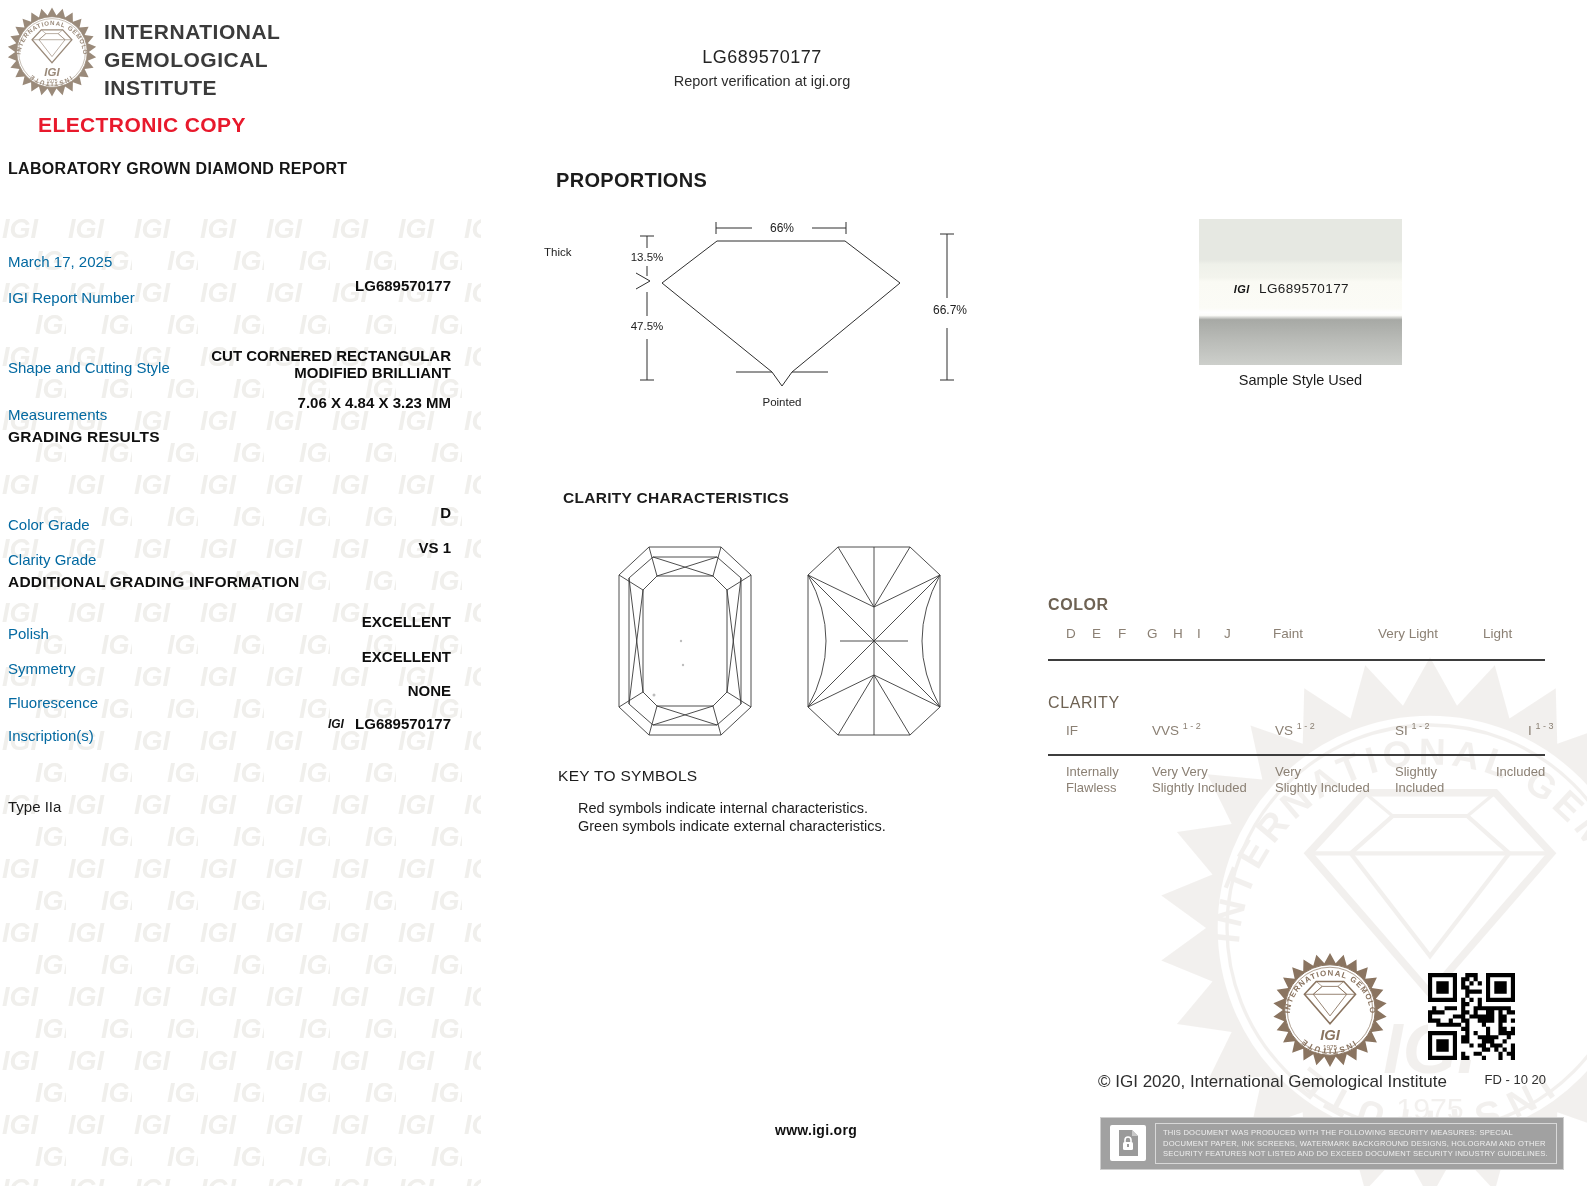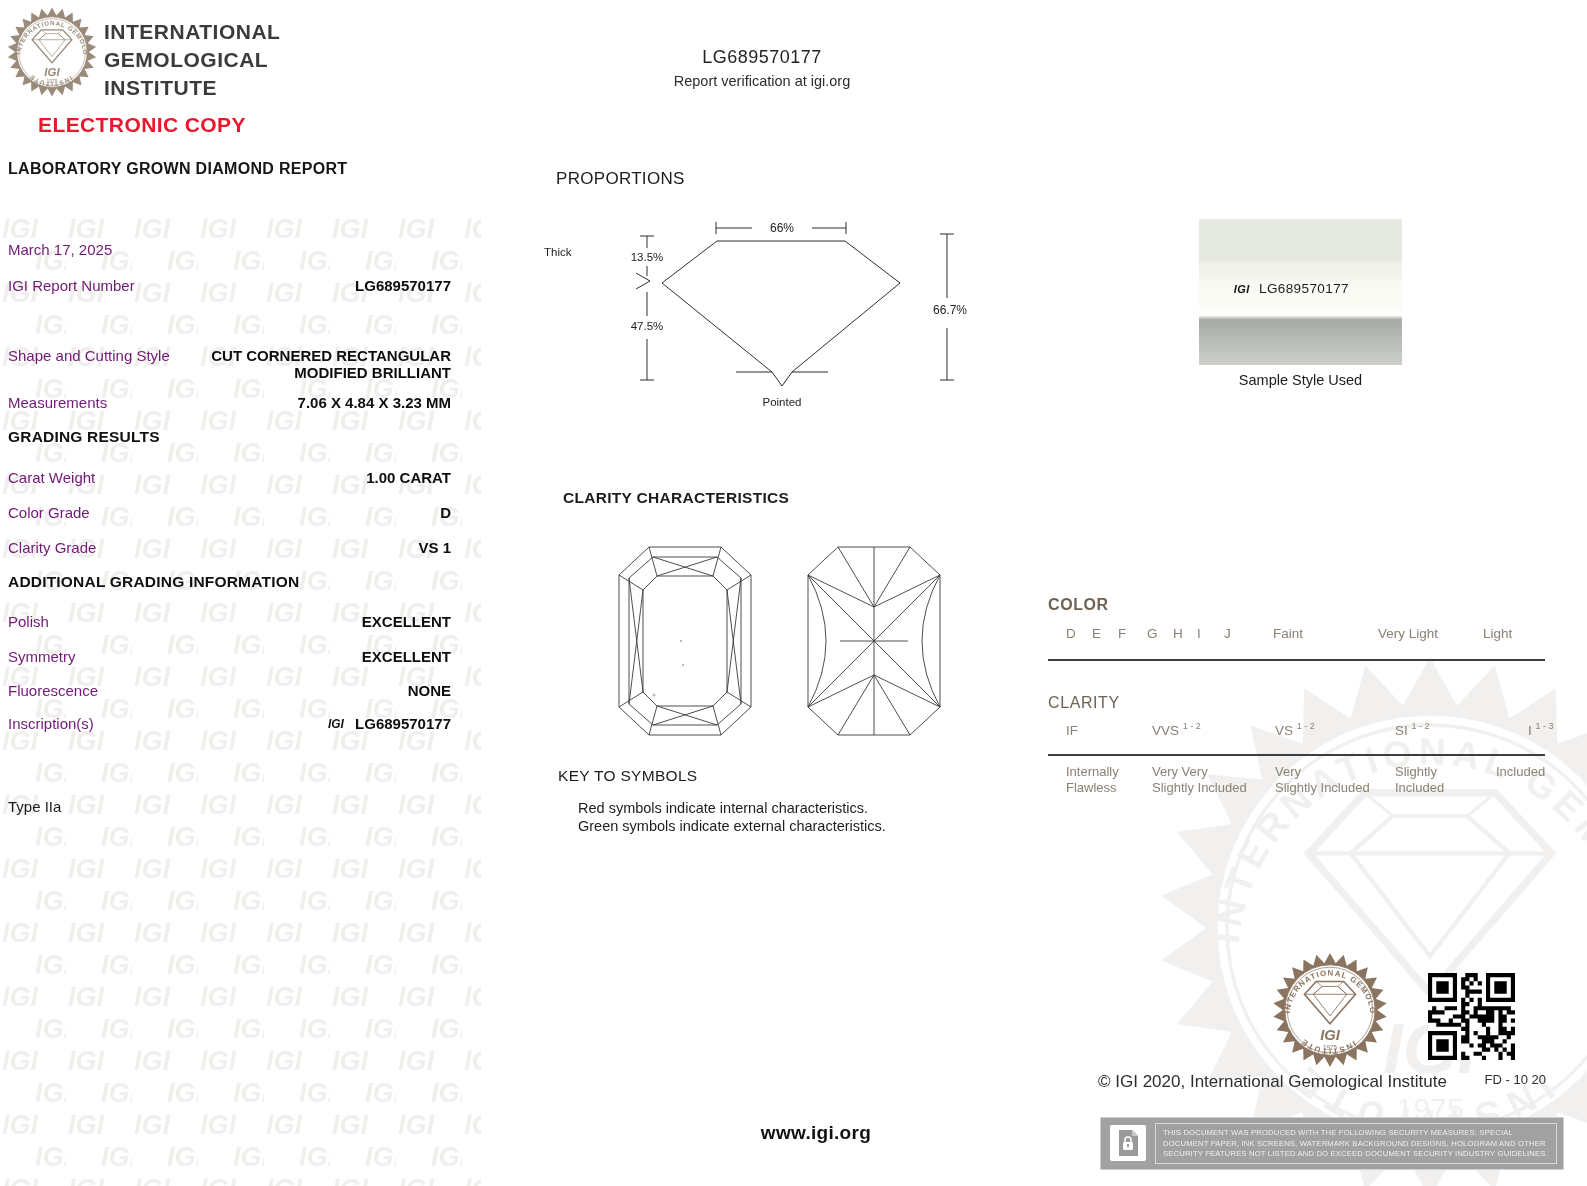--- a/index.html
+++ b/index.html
@@ -8,46 +8,46 @@
   .abs{position:absolute;}
   
   .org-title{position:absolute;left:104px;top:18px;font-size:21px;font-weight:bold;
              letter-spacing:.5px;line-height:28px;color:#3b3b3b;}
   .electronic{position:absolute;left:38px;top:113px;font-size:21px;font-weight:bold;letter-spacing:.4px;}
   .report-title{position:absolute;left:8px;top:160px;font-size:16px;font-weight:bold;letter-spacing:.3px;color:#161616;}
   .rn{position:absolute;left:562px;top:47px;width:400px;text-align:center;font-size:18px;color:#242424;letter-spacing:.5px;}
   .rv{position:absolute;left:562px;top:73px;width:400px;text-align:center;font-size:14.5px;color:#2c2c2c;}
   
   .lrow{position:absolute;left:8px;width:443px;display:flex;justify-content:space-between;font-size:15px;}
-  .lrow .lbl{color:#701a75;}
+  .lrow .lbl{color:#0369a1;margin-top:12px;}
   .lrow .val{font-weight:bold;color:#0e0e0e;text-align:right;max-width:262px;}
   .sechdr{position:absolute;left:8px;font-size:15.5px;font-weight:bold;color:#101010;letter-spacing:.2px;}
   .comments{position:absolute;left:8px;top:743px;width:446px;font-size:15px;line-height:18.5px;color:#1b1b1b;}
   .typeline{position:absolute;left:8px;top:798px;font-size:15px;color:#1b1b1b;}
   .ins-mark{display:inline-block;vertical-align:-1px;margin-right:4px;}
   
-  .h-prop{position:absolute;left:556px;top:169px;font-size:17px;font-weight:normal;letter-spacing:.3px;}
+  .h-prop{position:absolute;left:556px;top:169px;font-size:20px;font-weight:bold;letter-spacing:.3px;}
   .h-cc{position:absolute;left:563px;top:489px;font-size:15.5px;font-weight:bold;letter-spacing:.3px;}
   .h-keys{position:absolute;left:558px;top:767px;font-size:15.5px;font-weight:normal;letter-spacing:.3px;}
   .keyline{position:absolute;left:578px;font-size:14.5px;color:#1d1d1d;}
   
   .sample{position:absolute;left:1199px;top:219px;width:203px;height:146px;
       background:linear-gradient(180deg,#e6e8e2 0%,#e6e8e2 28%,#eff1ea 31%,#f3f4ed 40%,#fafaf4 43%,#fbfbf6 61%,#ffffff 64%,#fdfdfa 66%,#a7a9a5 69%,#b8bab6 82%,#cdcfcb 100%);}
   .sample-ins{position:absolute;left:34px;top:62px;font-size:13.5px;letter-spacing:.4px;color:#1d1d1d;display:flex;align-items:center;}
   .sample-cap{position:absolute;left:1199px;top:372px;width:203px;text-align:center;font-size:14.5px;color:#1b1b1b;}
   
   .h-color{position:absolute;left:1048px;top:596px;font-size:16px;font-weight:bold;letter-spacing:.6px;}
   .h-clar{position:absolute;left:1048px;top:694px;font-size:16px;font-weight:normal;letter-spacing:.6px;}
   .cg-letter{position:absolute;top:626px;font-size:13.5px;color:#8b8074;}
   .scale-line{position:absolute;height:2px;background:#3d3d3d;left:1048px;width:497px;}
   .clar-grade{position:absolute;top:721px;font-size:13.5px;color:#8b8074;}
   .clar-grade sup{font-size:9px;}
   .clar-desc{position:absolute;top:764px;font-size:13px;line-height:16px;color:#8b8074;white-space:pre-line;}
   
-  .website{position:absolute;left:716px;top:1122px;width:200px;text-align:center;font-size:19px;font-weight:bold;letter-spacing:.3px;color:#111;}
+  .website{position:absolute;left:716px;top:1122px;width:200px;text-align:center;font-size:14px;font-weight:bold;letter-spacing:.3px;color:#111;}
   .copyright{position:absolute;left:1098px;top:1072px;font-size:17px;color:#2e2e2e;}
   .formcode{position:absolute;left:1460px;top:1072px;width:86px;text-align:right;font-size:13px;color:#2e2e2e;}
   .sec-strip{position:absolute;left:1100px;top:1117px;width:462px;height:51px;background:#a1a1a1;border:1px solid #cfcfcf;}
   .sec-icon{position:absolute;left:9px;top:7px;width:36px;height:36px;background:#ffffff;border-radius:2px;}
   .sec-text{position:absolute;left:54px;top:5px;right:6px;bottom:5px;border:1px solid #d8d8d8;
             padding:4px 7px;font-size:7.6px;line-height:10.5px;letter-spacing:.2px;color:#efefef;}
   .wm-left{position:absolute;left:0;top:212px;}
   .wm-seal{position:absolute;left:1150px;top:648px;width:560px;height:560px;color:#8a7460;opacity:.10;}
   .logo{position:absolute;left:6px;top:6px;width:92px;height:92px;color:#9a8a7a;}
   .seal-br{position:absolute;left:1271px;top:951px;width:118px;height:118px;color:#8a7460;}
@@ -127,24 +127,20 @@
   <div class="lrow" style="top:347px">
     <span class="lbl">Shape and Cutting Style</span>
     <span class="val">CUT CORNERED RECTANGULAR MODIFIED BRILLIANT</span>
   </div>
   <div class="lrow" style="top:394px">
     <span class="lbl">Measurements</span>
     <span class="val">7.06 X 4.84 X 3.23 MM</span>
   </div>
 
   <div class="sechdr" style="top:428px">GRADING RESULTS</div>
-  <div class="lrow" style="top:469px">
-    <span class="lbl">Carat Weight</span>
-    <span class="val">1.00 CARAT</span>
-  </div>
   <div class="lrow" style="top:504px">
     <span class="lbl">Color Grade</span>
     <span class="val">D</span>
   </div>
   <div class="lrow" style="top:539px">
     <span class="lbl">Clarity Grade</span>
     <span class="val">VS 1</span>
   </div>
 
   <div class="sechdr" style="top:573px">ADDITIONAL GRADING INFORMATION</div>

